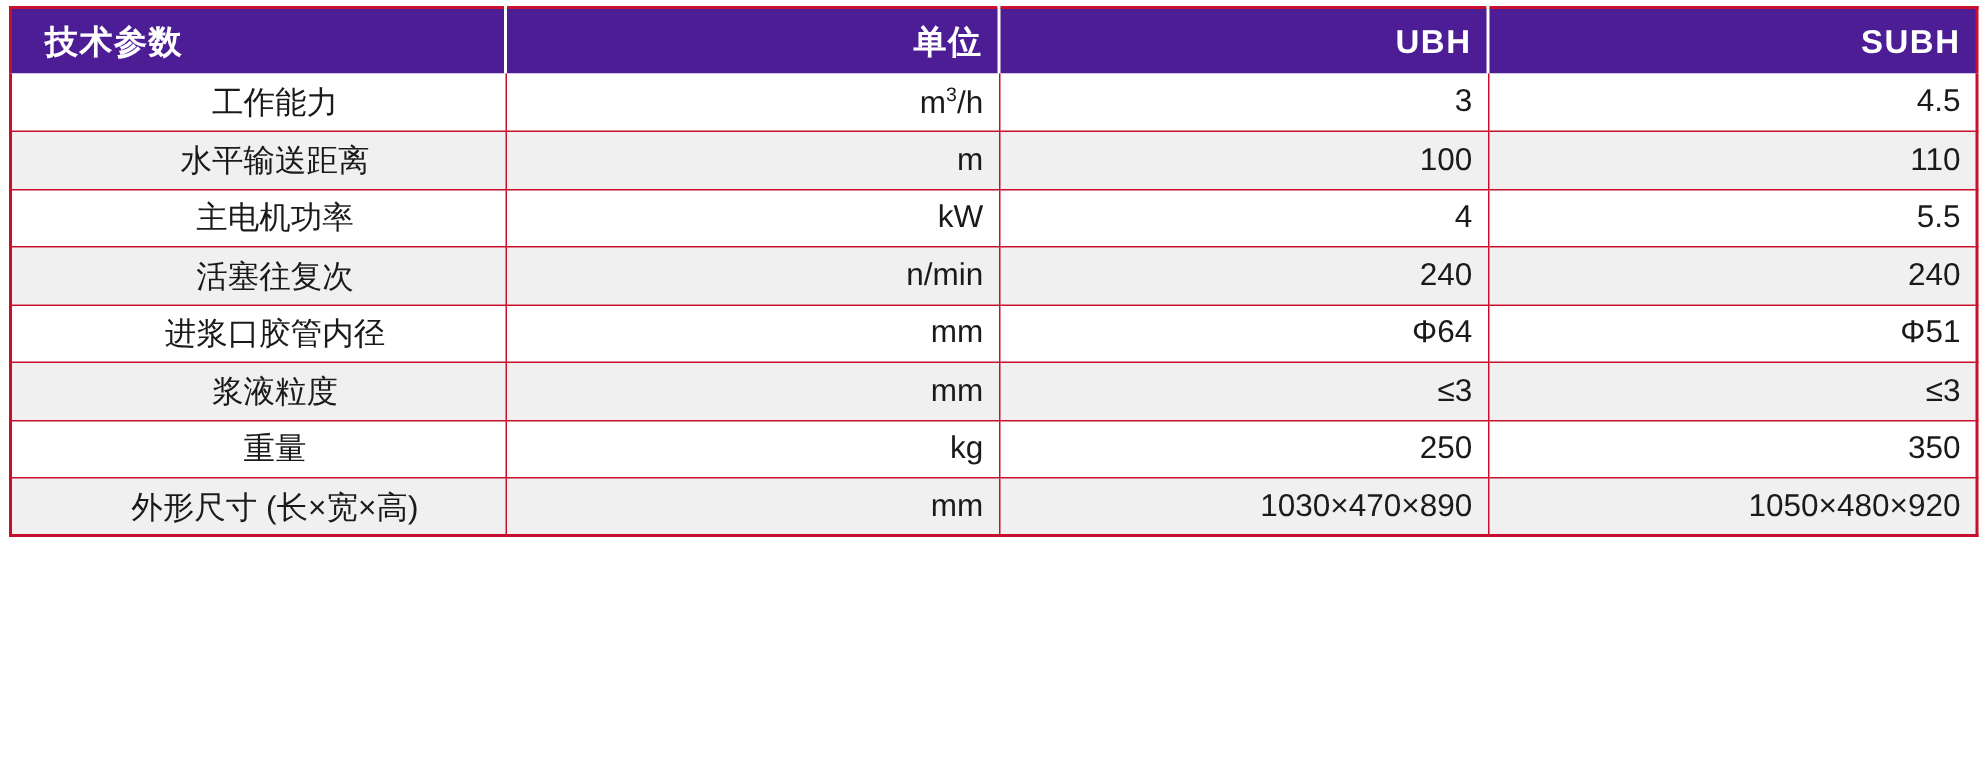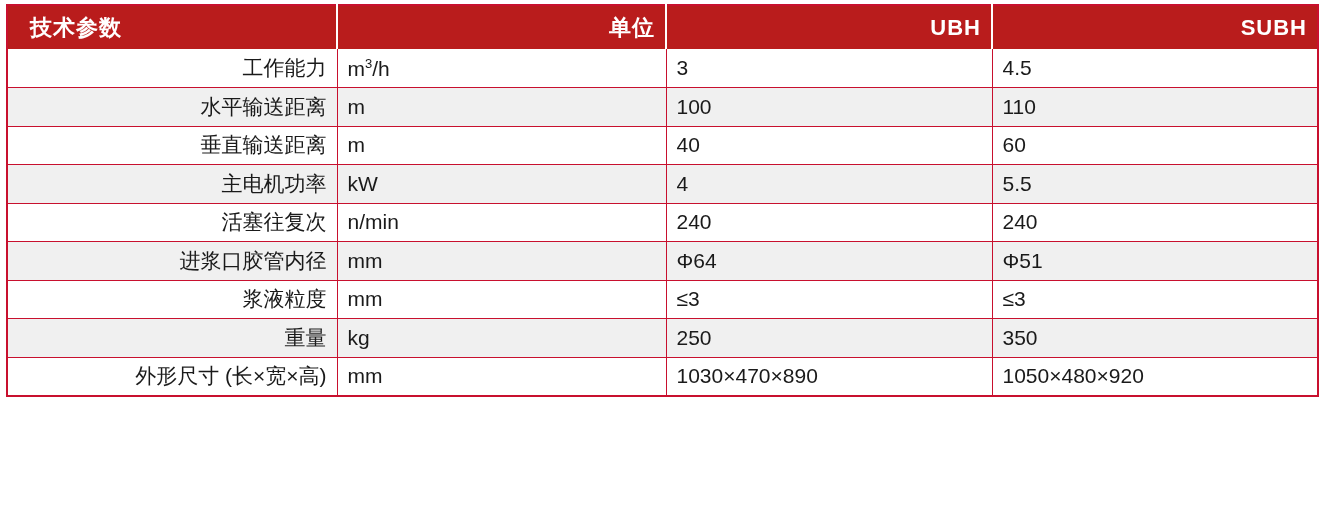--- a/index.html
+++ b/index.html
@@ -23,21 +23,21 @@
     width: 1311px;
     table-layout: fixed;
     border: 2px solid #c8102e;
   }
   table.spec-table col.c0 { width: 330px; }
   table.spec-table col.c1 { width: 329px; }
   table.spec-table col.c2 { width: 326px; }
   table.spec-table col.c3 { width: 326px; }
 
   thead th {
-    background: #b91c1c;
+    background: #4c1d95;
     color: #ffffff;
     font-size: 22px;
     font-weight: bold;
     height: 44px;
     letter-spacing: 1px;
     border-right: 2px solid #ffffff;
     padding: 0 10px;
     box-sizing: border-box;
   }
   thead th:last-child { border-right: none; margin-left: 18px; }
@@ -60,26 +60,26 @@
   tbody tr:nth-child(even) td {
     background: #f0f0f0;
   }
   tbody tr:last-child td {
     border-bottom: none;
   }
   tbody td:last-child {
     border-right: none;
   }
   td.param {
-    text-align: right;
+    text-align: center;
     padding-left: 32px;
     white-space: nowrap;
   }
   td.center {
-    text-align: left;
+    text-align: right;
   }
   sup {
     font-size: 0.62em;
     vertical-align: super;
   }
 </style>
 </head>
 <body>
 
 <div id="spec-table-wrap">
@@ -103,26 +103,20 @@
           <td class="param">工作能力</td>
           <td class="center"><span>m</span><sup>3</sup><span>/h</span></td>
           <td class="center">3</td>
           <td class="center">4.5</td>
         </tr>
         <tr>
           <td class="param">水平输送距离</td>
           <td class="center">m</td>
           <td class="center">100</td>
           <td class="center">110</td>
-        </tr>
-        <tr>
-          <td class="param">垂直输送距离</td>
-          <td class="center">m</td>
-          <td class="center">40</td>
-          <td class="center">60</td>
         </tr>
         <tr>
           <td class="param">主电机功率</td>
           <td class="center">kW</td>
           <td class="center">4</td>
           <td class="center">5.5</td>
         </tr>
         <tr>
           <td class="param">活塞往复次</td>
           <td class="center">n/min</td>

